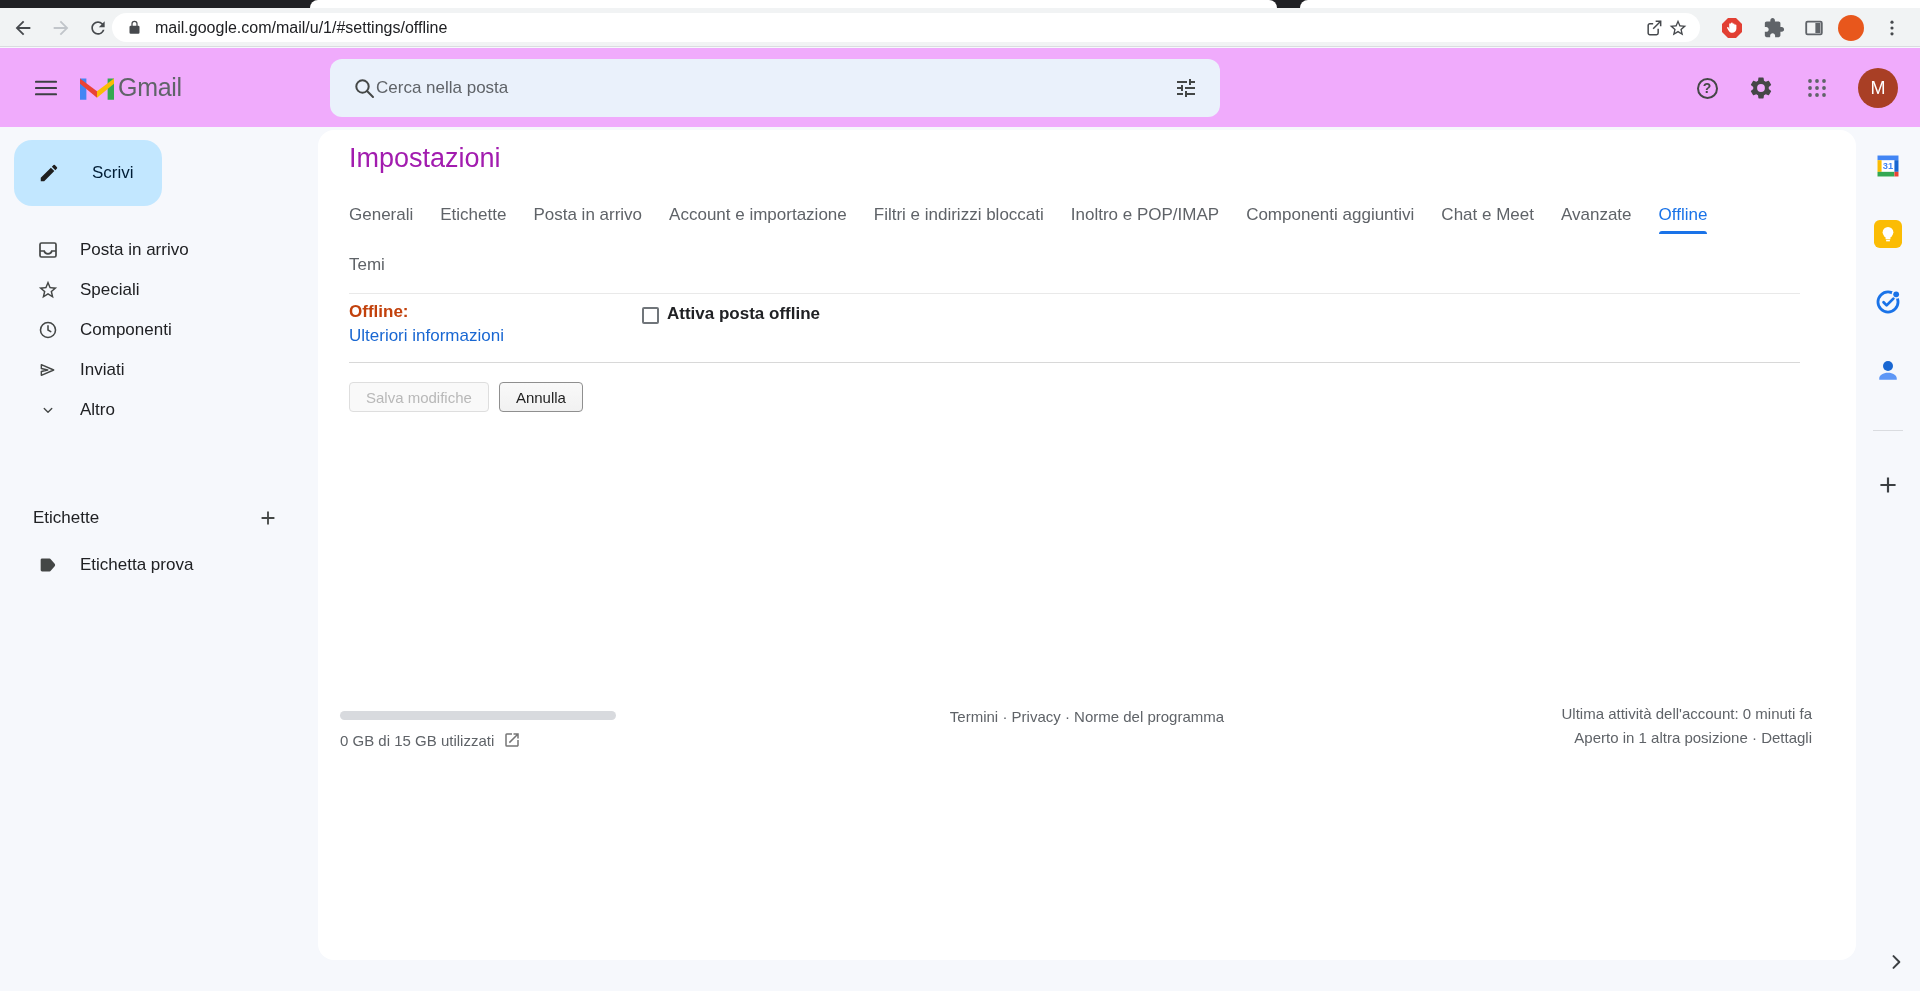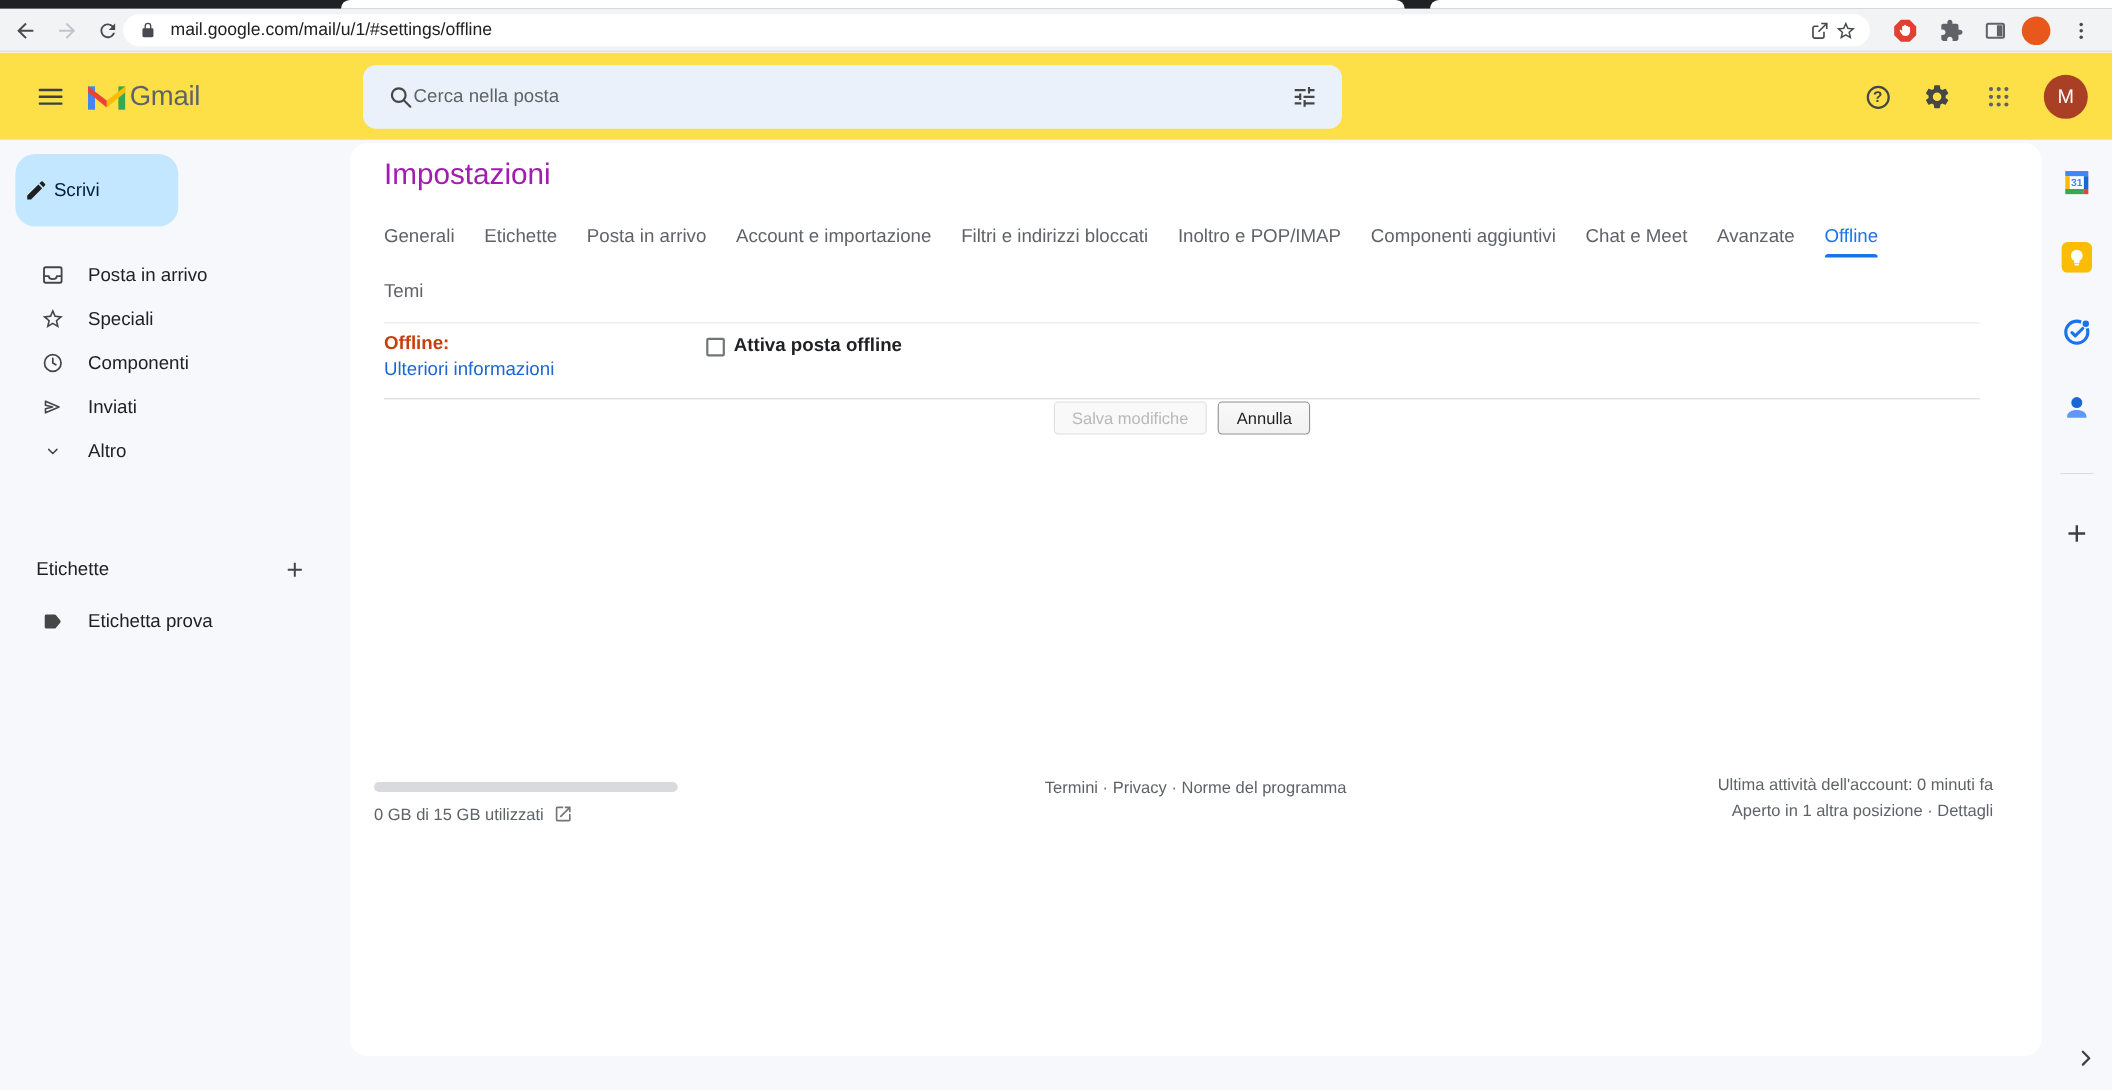--- a/index.html
+++ b/index.html
@@ -15,34 +15,34 @@
   
   .toolbar{position:absolute;top:8px;left:0;width:1920px;height:39px;background:#f1f3f4;border-bottom:1px solid #dadce0}
   .navbtn{position:absolute;top:7px;width:26px;height:26px;display:flex;align-items:center;justify-content:center}
   .omnibox{position:absolute;left:112px;top:5px;width:1588px;height:29px;background:#fff;border-radius:15px;display:flex;align-items:center;padding:0 10px}
   .url{font-size:16px;color:#202124;margin-left:9px;flex:1;white-space:nowrap;overflow:hidden}
   .pillicon{width:24px;height:24px;display:flex;align-items:center;justify-content:center}
   .extbtn{position:absolute;top:7px;width:26px;height:26px;display:flex;align-items:center;justify-content:center}
   .profile-dot{position:absolute;left:1838px;top:7px;width:26px;height:26px;border-radius:50%;background:#e8571c}
 
   
-  .gheader{position:absolute;top:48px;left:0;width:1920px;height:79px;background:#fde047}
+  .gheader{position:absolute;top:48px;left:0;width:1920px;height:79px;background:#f0abfc}
   .burger{position:absolute;left:28px;top:26px;width:36px;height:28px;display:flex;align-items:center;justify-content:center}
   .glogo{position:absolute;left:80px;top:26px}
   .gname{position:absolute;left:118px;top:25px;font-size:25px;color:#5f6368;font-weight:500;letter-spacing:-.3px}
   .search{position:absolute;left:330px;top:11px;width:890px;height:58px;background:#eaf1fb;border-radius:12px;display:flex;align-items:center;padding:0 22px}
   .search input{flex:1;border:none;outline:none;background:transparent;font-size:17px;color:#202124;font-family:"Liberation Sans",sans-serif}
   .search input::placeholder{color:#5f6368}
   .hicon{position:absolute;top:26px;width:28px;height:28px;display:flex;align-items:center;justify-content:center}
   .help-circle{width:21px;height:21px;border:2px solid #444746;border-radius:50%;color:#444746;font-size:14px;font-weight:bold;display:flex;align-items:center;justify-content:center}
   .avatarM{position:absolute;left:1858px;top:20px;width:40px;height:40px;border-radius:50%;background:#a93f25;color:#fff;font-size:18px;display:flex;align-items:center;justify-content:center}
 
   
   .sidebar{position:absolute;left:0;top:127px;width:318px;height:864px}
-  .compose{position:absolute;left:14px;top:13px;width:148px;height:66px;background:#c2e7ff;border-radius:18px;display:flex;align-items:center;padding-left:8px;gap:5px}
+  .compose{position:absolute;left:14px;top:13px;width:148px;height:66px;background:#c2e7ff;border-radius:18px;display:flex;align-items:center;padding-left:24px;gap:32px}
   .compose span{font-size:17px;font-weight:500;color:#001d35}
   .navlist{position:absolute;left:0;top:103px;width:318px}
   .navrow{height:40px;display:flex;align-items:center;border-radius:0 20px 20px 0}
   .navrow .nicon{width:24px;margin-left:36px;display:flex;justify-content:center}
   .navrow .nlabel{margin-left:20px;font-size:17px;color:#202124}
   .labhead{position:absolute;left:0;top:376px;width:318px;height:30px;display:flex;align-items:center}
   .labhead .ltitle{margin-left:33px;font-size:17px;font-weight:500;color:#202124;flex:1}
   .labhead .lplus{margin-right:38px;width:24px;height:24px;display:flex;align-items:center;justify-content:center}
   .lablist{position:absolute;left:0;top:418px;width:318px}
 
@@ -54,21 +54,21 @@
   .row2{top:120px}
   .tab{font-size:17px;font-weight:500;color:#5f6368;line-height:30px;position:relative;cursor:pointer;white-space:nowrap}
   .tab.active{color:#1a73e8}
   .tab.active::after{content:"";position:absolute;left:0;right:0;bottom:-4px;height:3px;background:#1a73e8;border-radius:3px 3px 0 0}
   .tabline{position:absolute;left:31px;top:163px;width:1451px;height:1px;background:#e9e9e9}
   .off-label{position:absolute;left:31px;top:172px;font-size:17px;font-weight:bold;color:#c2410c}
   .off-link{position:absolute;left:31px;top:196px;font-size:17px;color:#1967d2;cursor:pointer}
   .cbox{position:absolute;left:324px;top:177px;width:17px;height:17px;border:2px solid #70757a;border-radius:2px;background:#fff}
   .cbox-label{position:absolute;left:349px;top:174px;font-size:17px;font-weight:bold;color:#202124}
   .divider{position:absolute;left:31px;top:232px;width:1451px;height:1px;background:#d8d8d8}
-  .btnrow{position:absolute;left:31px;top:235px;width:1451px;display:flex;justify-content:center;gap:10px}
+  .btnrow{position:absolute;left:31px;top:252px;width:1451px;display:flex;justify-content:flex-start;gap:10px}
   .btn{height:30px;border-radius:4px;font-size:15px;padding:0 16px;font-family:"Liberation Sans",sans-serif}
   .btn-save{background:#f9f9f9;border:1px solid #dedede;color:#b8b8b8}
   .btn-cancel{background:linear-gradient(#f9f9f9,#f1f1f1);border:1px solid #8f8f8f;color:#1f1f1f;cursor:pointer}
 
   
   .sbar{position:absolute;left:22px;top:581px;width:276px;height:9px;border-radius:5px;background:#d8dade}
   .srow{position:absolute;left:22px;top:601px;display:flex;align-items:center;gap:9px}
   .stext{font-size:15px;color:#5f6368}
   .flinks{position:absolute;left:0;top:578px;width:100%;text-align:center;font-size:15px;color:#5f6368}
   .flinks span{cursor:pointer}

